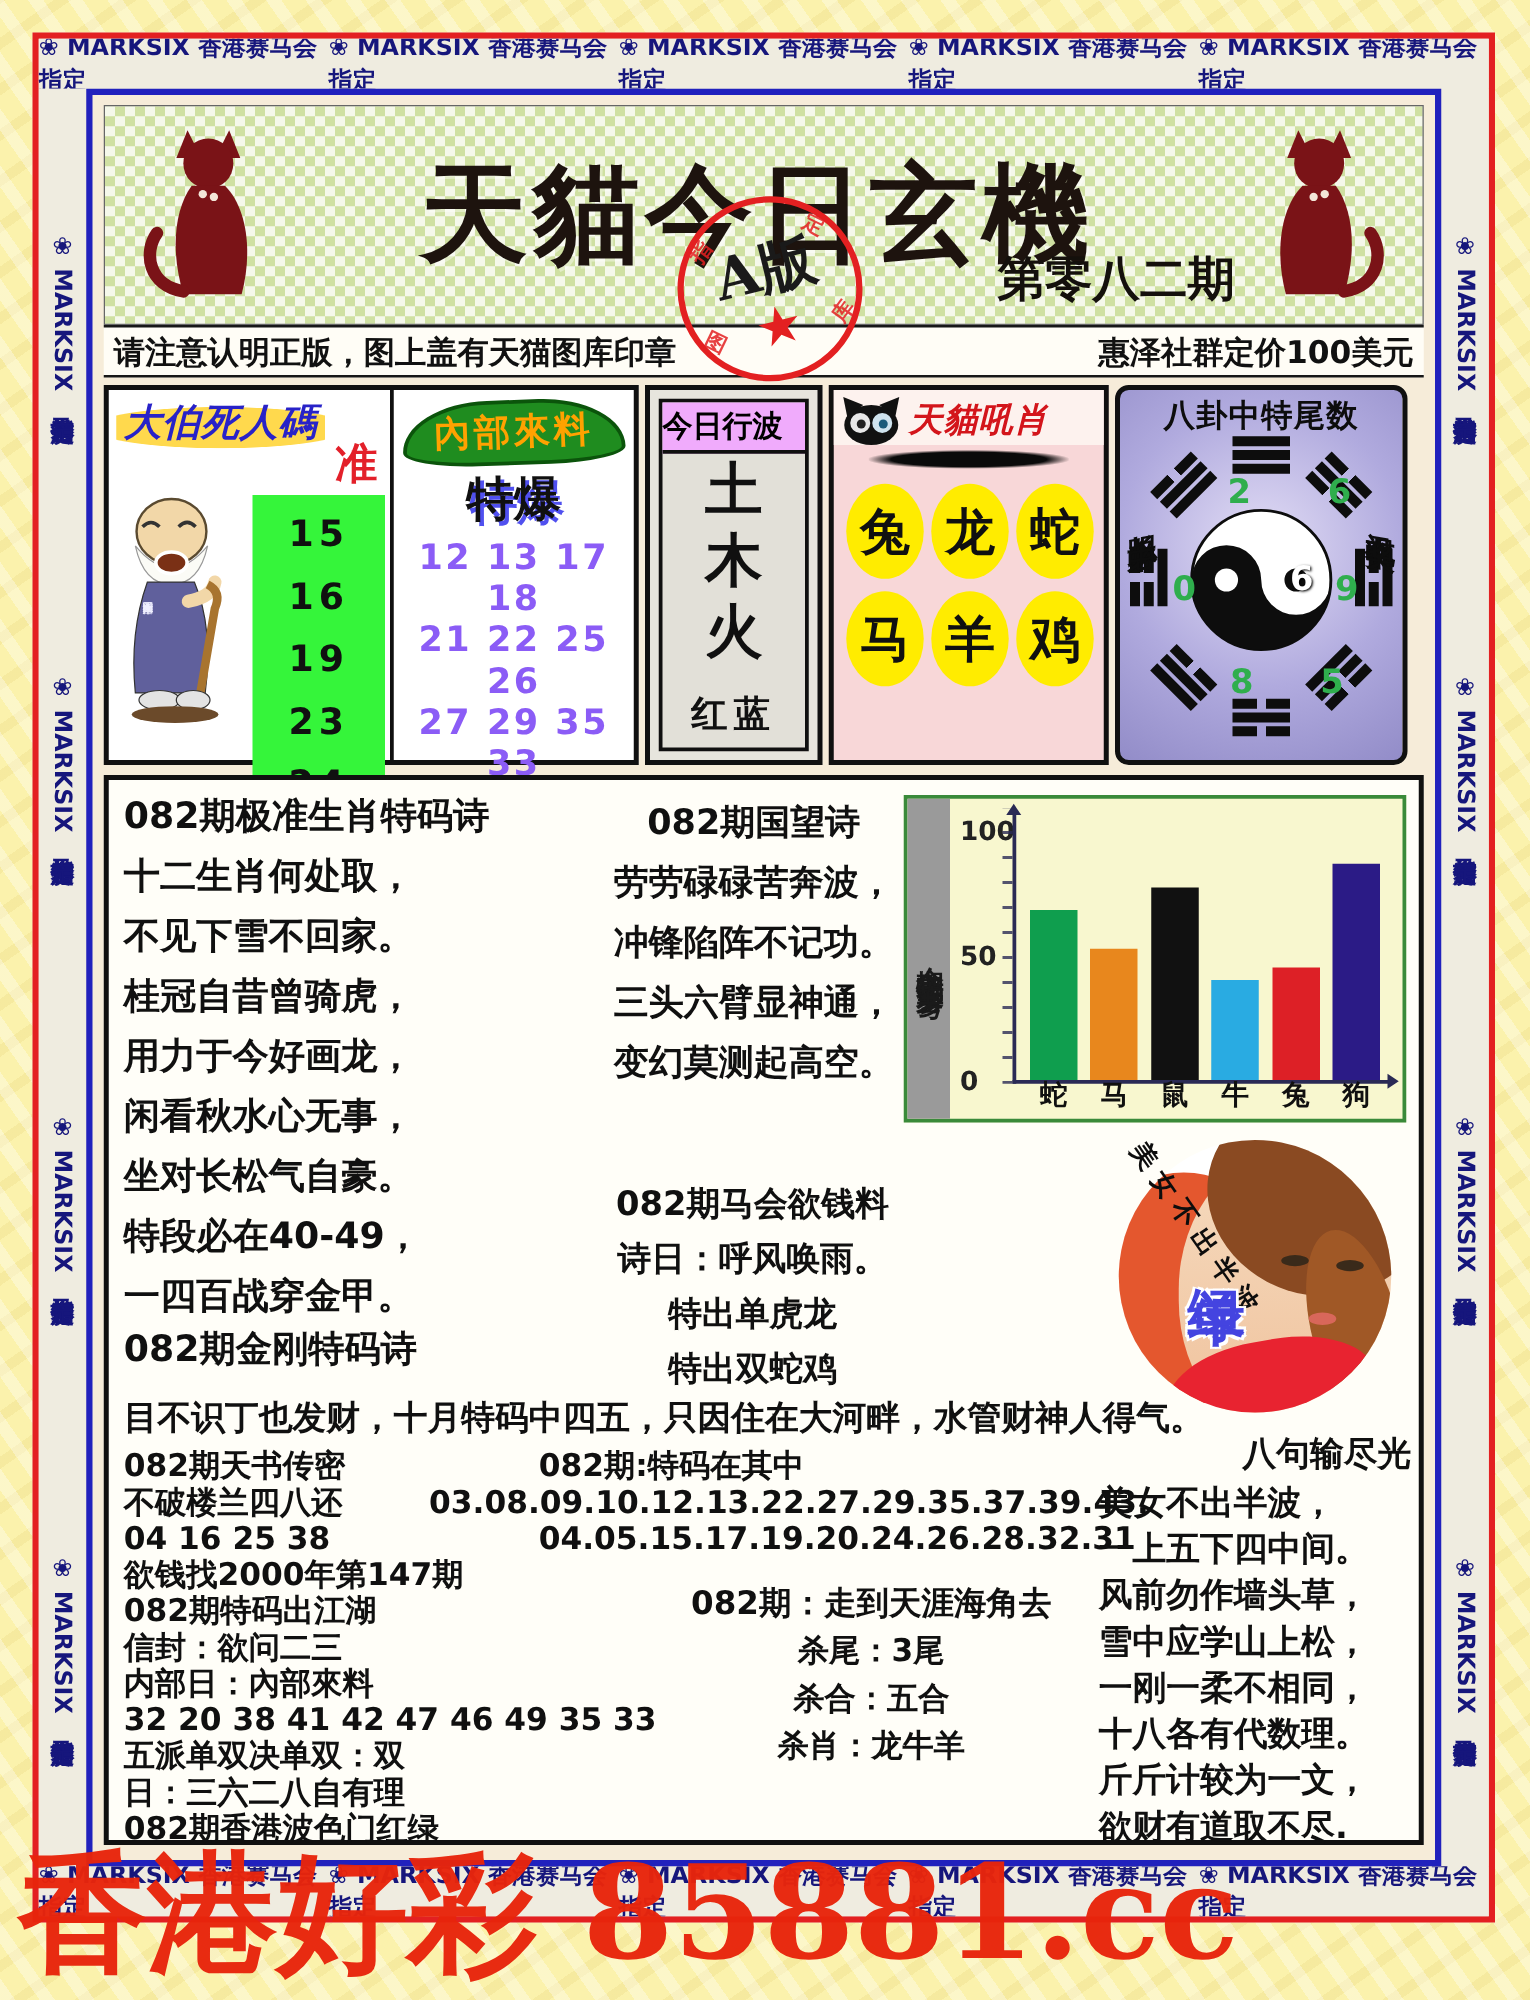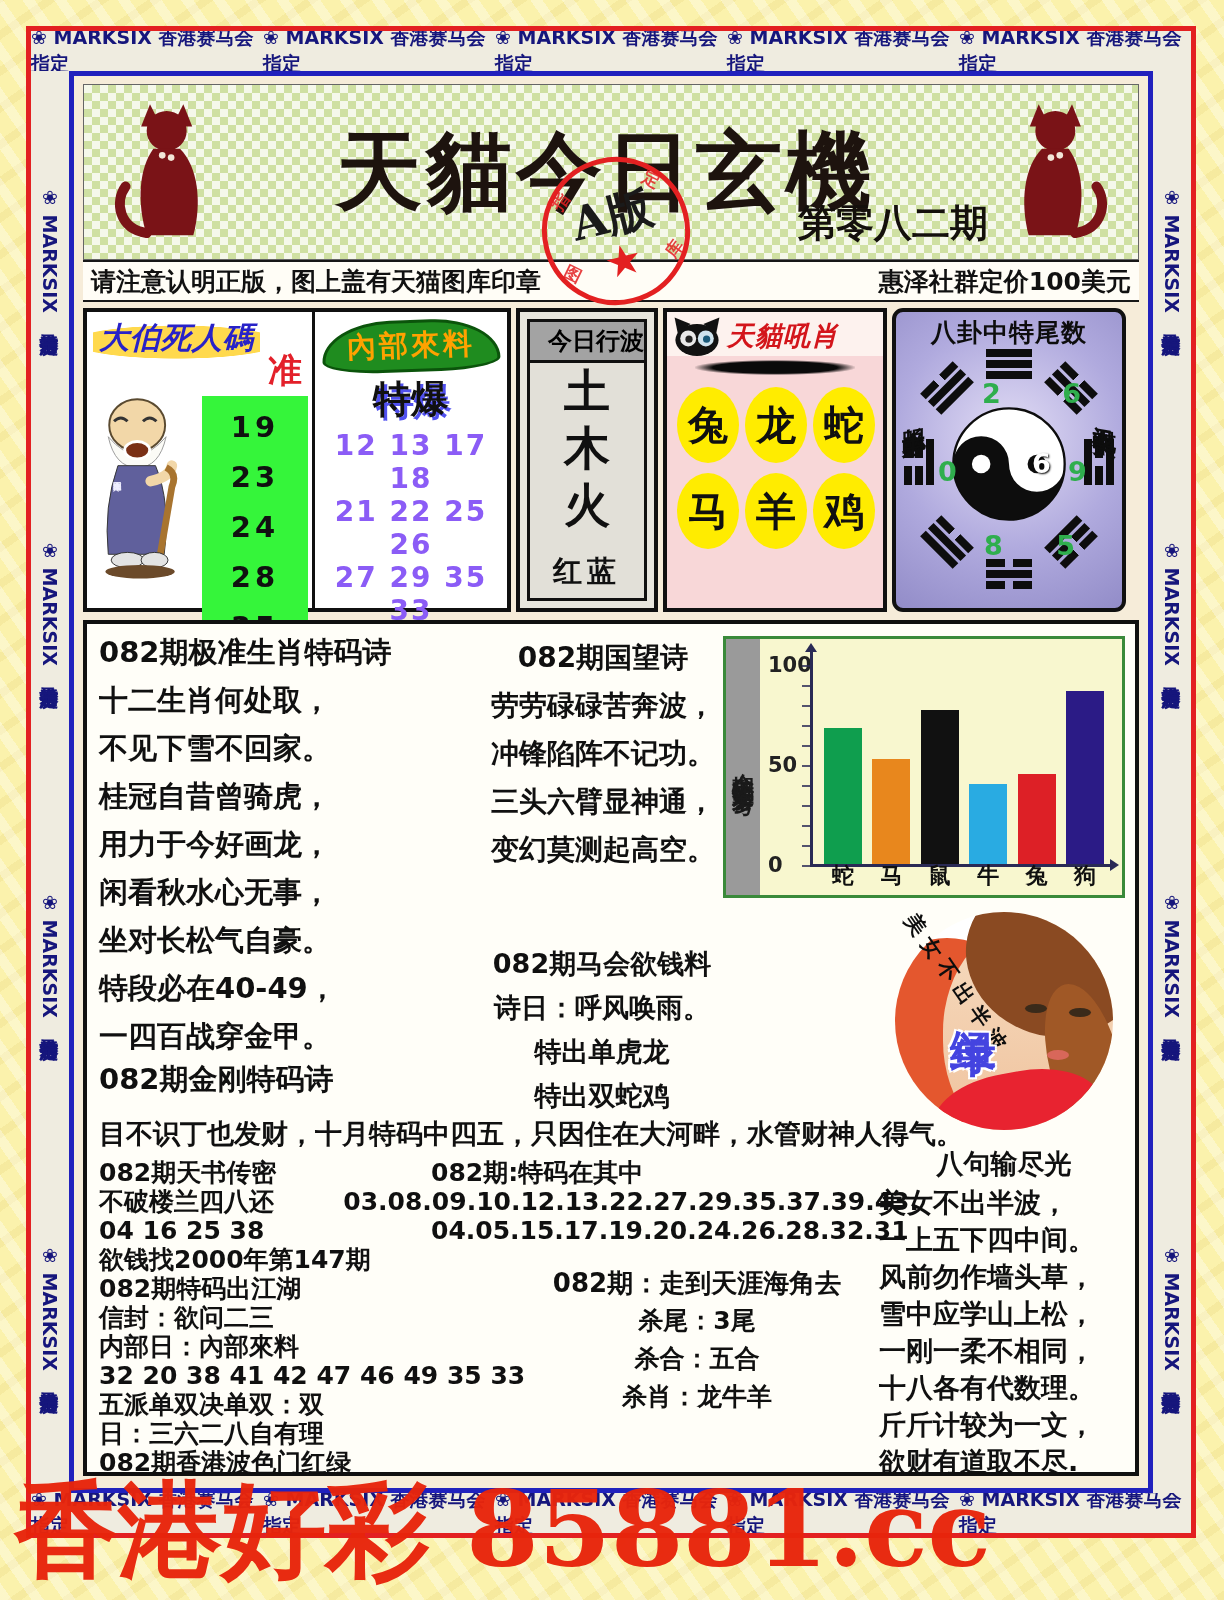--- a/index.html
+++ b/index.html
@@ -53,21 +53,21 @@
   .dead-right { flex:1; text-align:center; padding-top:6px; }
   .arch { margin:2px auto 0; width:178px; height:52px; background:#1f8c1f; border:3px solid #0b540b;
     border-radius:48% 48% 42% 42% / 95% 95% 30% 30%; transform:rotate(-2deg);
     display:flex; align-items:center; justify-content:center; color:#ffa200; font-size:29px; font-weight:900; letter-spacing:3px; }
   .burst { font-size:38px; font-weight:900; color:#101010; text-shadow:3px 3px 0 #5050ef; margin-top:2px; }
   .int-rows { margin-top:4px; }
   .int-rows div { font-size:28px; font-weight:900; color:#8b5cf6; line-height:33px; letter-spacing:2px; }
 
   .bx-wave { width:142px; background:#e7e5dd; padding:7px; }
   .wave-inner { border:3px solid #101010; height:100%; display:flex; flex-direction:column; align-items:center; background:#e2e0d8; }
-  .wave-head { width:100%; text-align:right; font-size:24px; font-weight:900; border-bottom:3px solid #101010; padding:3px 0; background:#a3a3a3;}
+  .wave-head { width:100%; text-align:left; font-size:24px; font-weight:900; border-bottom:3px solid #101010; padding:3px 0; background:#f0abfc;}
   .wave-char { font-size:46px; font-weight:900; line-height:57px; color:#101010; }
   .wave-tail { margin-top:auto; font-size:29px; font-weight:900; letter-spacing:5px; padding-bottom:6px; color:#101010;}
 
   .bx-zodiac { width:224px; background:#f8d7d8; }
   .zd-head { display:flex; align-items:center; gap:6px; background:#fdf2ee; padding:4px 6px 0; }
   .zd-title { color:#d3151b; font-size:27px; font-weight:900; font-style:italic; letter-spacing:1px; }
   .zd-shadow { width:160px; height:15px; margin:4px auto 2px; background:radial-gradient(ellipse at center, #0a0a0a 55%, rgba(0,0,0,0) 72%); }
   .zd-grid { display:grid; grid-template-columns:repeat(3,1fr); gap:10px 6px; padding:10px 10px; }
   .zd-oval { width:62px; height:76px; background:#ffec00; border-radius:50%; display:flex; align-items:center; justify-content:center;
     font-size:40px; font-weight:900; color:#101010; margin:0 auto; }
@@ -128,21 +128,21 @@
   .ph-hair2 { position:absolute; right:-6px; top:70px; width:70px; height:160px; background:#a05826; border-radius:50%; transform:rotate(-14deg); }
   .ph-eye { position:absolute; width:22px; height:9px; background:#3a2a1a; border-radius:50%; }
   .ph-lip { position:absolute; width:22px; height:10px; background:#d8675a; border-radius:50%; }
   .ph-top { position:absolute; bottom:-34px; right:10px; width:170px; height:92px; background:#e82330; border-radius:45% 45% 0 0; transform:rotate(-10deg); }
   .ph-diag { position:absolute; left:30px; top:-2px; transform:rotate(55deg); transform-origin:left top;
     font-size:21px; font-weight:900; letter-spacing:7px; color:#0d0d0d; white-space:nowrap; }
   .ph-green { position:absolute; left:52px; top:84px; writing-mode:vertical-rl; font-size:46px; font-weight:900; color:#4444e0;
     text-shadow:-2px -2px 0 #fff, 2px -2px 0 #fff, -2px 2px 0 #fff, 2px 2px 0 #fff; }
 
   .eight { position:absolute; right:6px; top:520px; width:250px; }
-  .eight .et { text-align:center; font-size:27px; font-weight:900; line-height:40px; }
+  .eight .et { text-align:right; font-size:27px; font-weight:900; line-height:40px; }
   .eight div.el { font-size:27px; font-weight:900; line-height:37px; white-space:nowrap; }
 
   .watermark { position:absolute; left:14px; top:1462px; z-index:40; font-family:"DejaVu Serif",serif;
     font-weight:900; font-size:104px; color:#e8250c; letter-spacing:0; white-space:nowrap; opacity:.97; }
 </style>
 </head>
 <body>
 
 <div class="page">
   <div class="red-frame">
@@ -217,20 +217,21 @@
               <ellipse cx="50" cy="66" rx="13" ry="9" fill="#7a3015" stroke="#fff" stroke-width="3"></ellipse>
               <path d="M30 82 q-15 42 -10 92 l58 0 q7 -54 -9 -92 z" fill="#60609c" stroke="#333"></path>
               <path d="M64 98 q20 -4 22 -16" stroke="#f2d7a8" stroke-width="11" fill="none" stroke-linecap="round"></path>
               <path d="M80 84 q12 6 6 20 l-12 70" stroke="#a8742f" stroke-width="7" fill="none"></path>
               <ellipse cx="40" cy="180" rx="17" ry="8" fill="#e3e3e3" stroke="#333"></ellipse>
               <ellipse cx="68" cy="180" rx="14" ry="8" fill="#e3e3e3" stroke="#333"></ellipse>
               <ellipse cx="53" cy="192" rx="36" ry="7" fill="#6b4a2a"></ellipse>
               <text x="30" y="92" font-size="9" fill="#efefff" writing-mode="tb">本图来自天猫图库</text>
             </svg>
             <div class="green-panel">
+              <div>15 16</div>
               <div>19 23</div>
               <div>24 28</div>
               <div>35 37</div>
             </div>
           </div>
           <div class="dead-right">
             <div class="arch">內部來料</div>
             <div class="burst">特爆</div>
             <div class="int-rows">
               <div>12 13 17 18</div>

